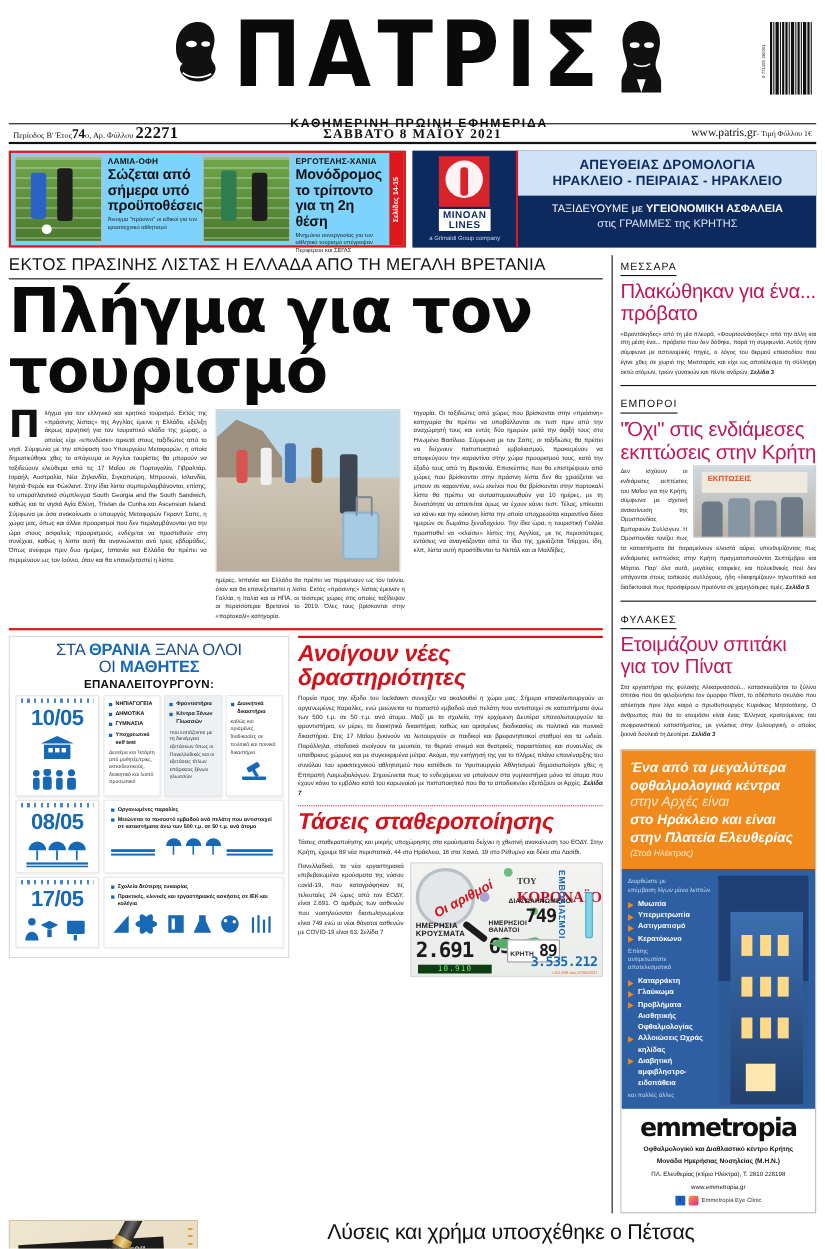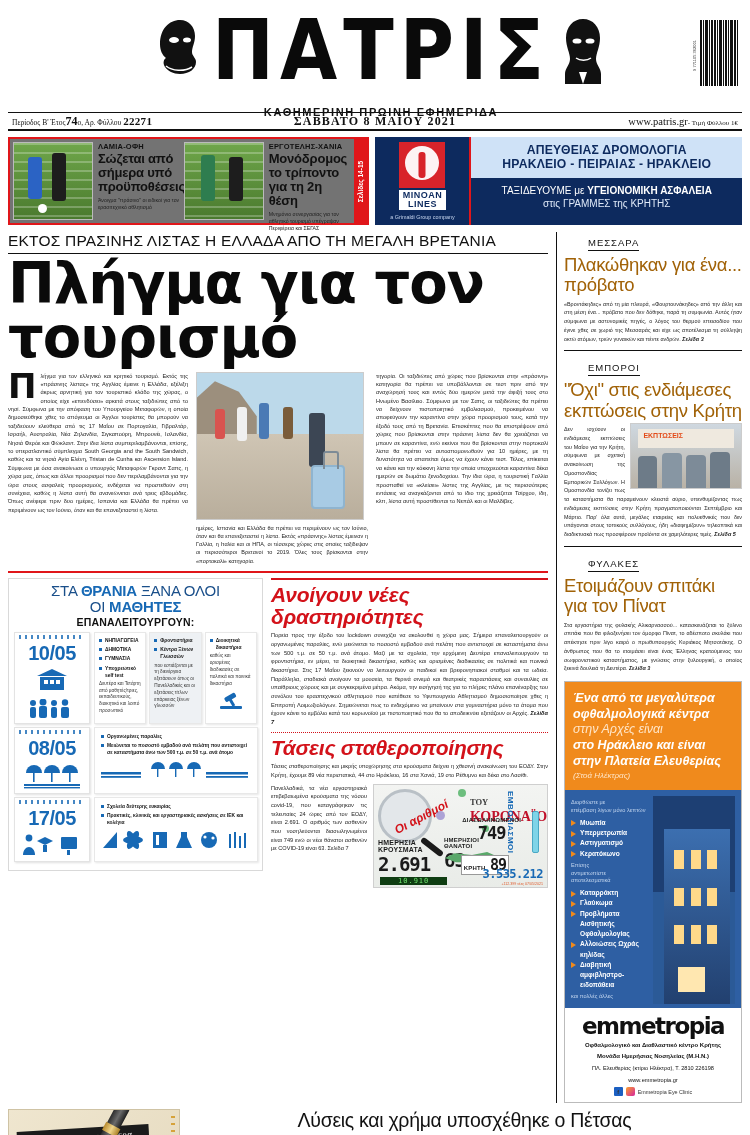--- a/index.html
+++ b/index.html
@@ -57,35 +57,35 @@
     position:relative;
     border-top: 1.5px solid #111;
     border-bottom: 2.5px solid #111;
     margin: 0 8px;
     height: 19px;
     display:flex; align-items:center; justify-content:space-between;
     padding: 0 4px;
   }
   .issue-line { font-family:"Liberation Serif", serif; font-size: 7.5px; color:#111; }
   .issue-line .big { font-size: 12px; font-weight:700; }
-  .issue-line .num { font-size: 11px; font-weight:700; letter-spacing:.3px;text-align:center;}
+  .issue-line .num { font-size: 15px; font-weight:700; letter-spacing:.3px;text-align:center;}
   .date-line {
     font-family:"Liberation Serif", serif;
     font-weight:700; font-size:12px; letter-spacing:1.2px;
     position:absolute; left:50%; transform:translateX(-50%);
   }
   .site-line { font-family:"Liberation Serif", serif; font-size:10.5px; }
   .site-line .price { font-size:7px; }
 
   
   .top-banners { display:flex; gap:6px; margin: 6px 8px 0 8px; height: 88px; }
   .sport-box {
     flex: 0 0 357px;
     border: 2px solid #e0161a;
-    display:flex; position:relative; padding:3px; gap:3px; background:#737373;
+    display:flex; position:relative; padding:3px; gap:3px; background:#7dd3fc;
   }
   .sport-item { display:flex; gap:5px; flex:1; min-width:0; }
   .sp-photo {
     width: 80px; flex:0 0 80px; border:1px solid #bbb; position:relative; overflow:hidden;
     background: linear-gradient(#6fa64a, #4a7a2e);
   }
   .sp-photo .pitch-lines { position:absolute; inset:0; opacity:.25;
     background: repeating-linear-gradient(180deg,#fff 0 2px, transparent 2px 9px); }
   .sp-photo .player { position:absolute; width:14px; border-radius:3px; }
   .sp-text { min-width:0; flex:1; }
@@ -231,22 +231,22 @@
     background:#5aa86a; clip-path: polygon(0 60%, 18% 20%, 50% 35%, 78% 10%, 100% 55%, 82% 100%, 20% 95%);}
   .cv-chip { position:absolute; background:#0f3d12; color:#6ee26e; font-family:"DejaVu Sans Mono",monospace;
     font-size:7px; padding:0 18px; letter-spacing:1px;}
   .cv-vaccine { position:absolute; right:8px; top:26px; width:7px; height:42px; background:#7fd4e8;
     border:1px solid #4aa8c4; border-radius:2px;}
   .cv-big { position:absolute; right:4px; bottom:6px; color:#1769b5; font-family:"DejaVu Sans Mono",monospace;
     font-weight:700; font-size:12px; letter-spacing:-.5px;}
 
   
   .side-kicker { font-size:9.5px; letter-spacing:1px; color:#111; border-bottom:1px solid #111;
-    padding-bottom:2px; display:inline-block;margin-left:24px; }
-  .side-head { font-size:18.5px; line-height:1.1; color:#a16207; margin-top:4px; letter-spacing:-.3px;}
+    padding-bottom:2px; display:inline-block; }
+  .side-head { font-size:18.5px; line-height:1.1; color:#be185d; margin-top:4px; letter-spacing:-.3px;}
   .side-body { font-size:5.4px; line-height:1.62; color:#222; text-align:justify; margin-top:4px;}
   .side-body .pg { font-weight:700; font-style:italic; }
   .side-rule { border-top:1px solid #111; margin:7px 0 6px; }
   .side-photo { width:112px; height:66px; float:right; margin:2px 0 3px 5px;
     background:linear-gradient(#cfd8e0,#b9b2a6); border:1px solid #ccc; position:relative; overflow:hidden;}
   .side-photo .sh { position:absolute; background:#6d7b88; border-radius:4px 4px 0 0;}
   .shop-sign { position:absolute; left:6%; top:8%; right:6%; height:30%; background:#efe9df; }
   .shop-sign i { position:absolute; font-style:normal; color:#e34b19; font-weight:700; font-size:7px; }
 
   

